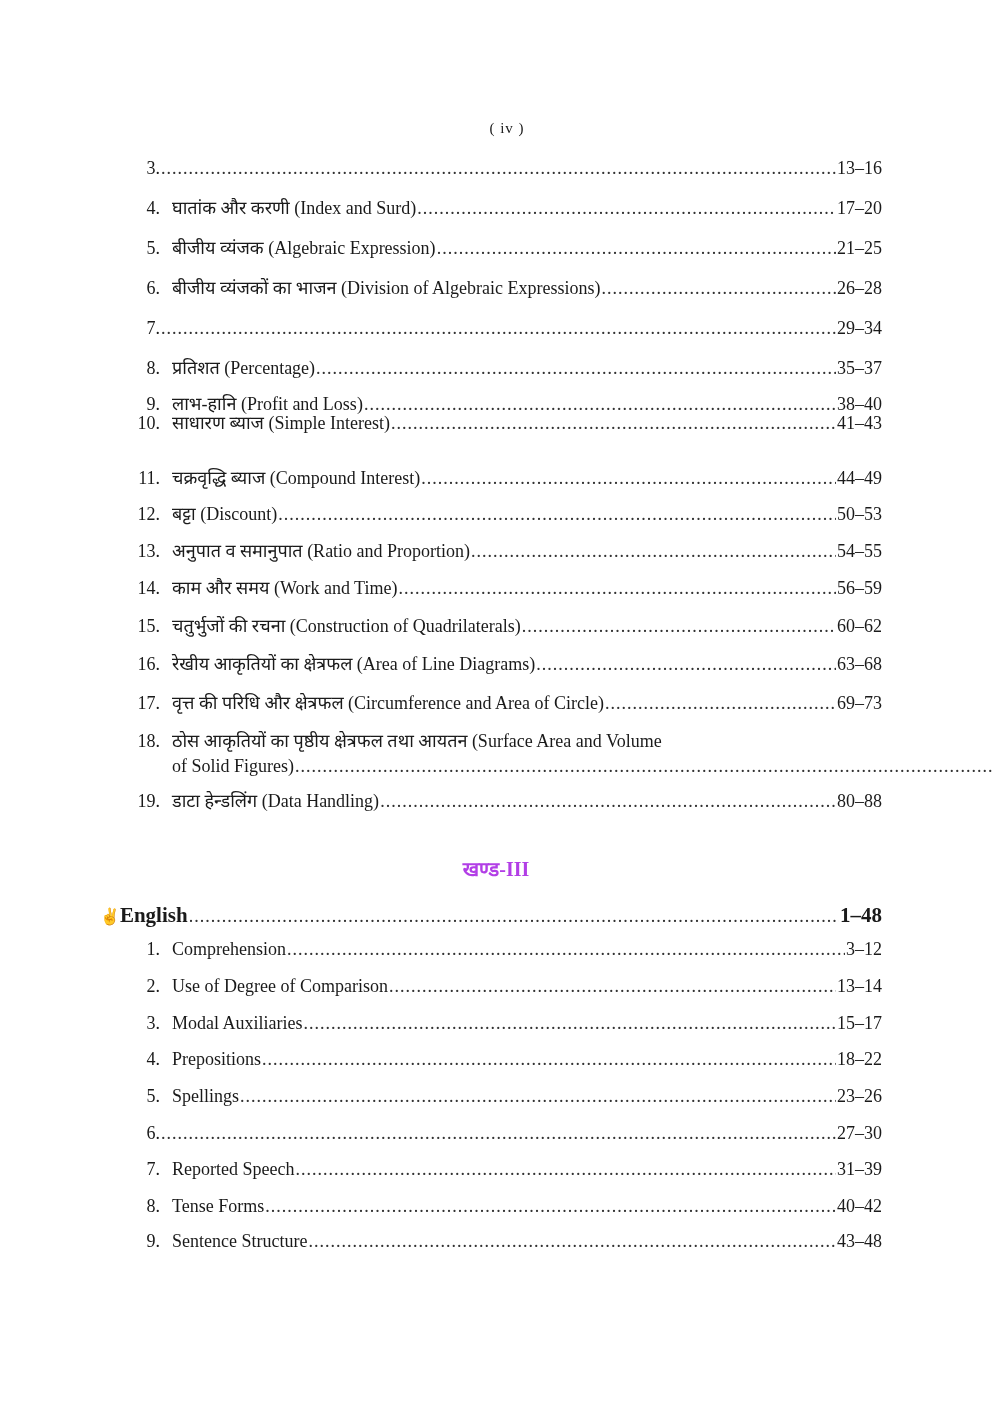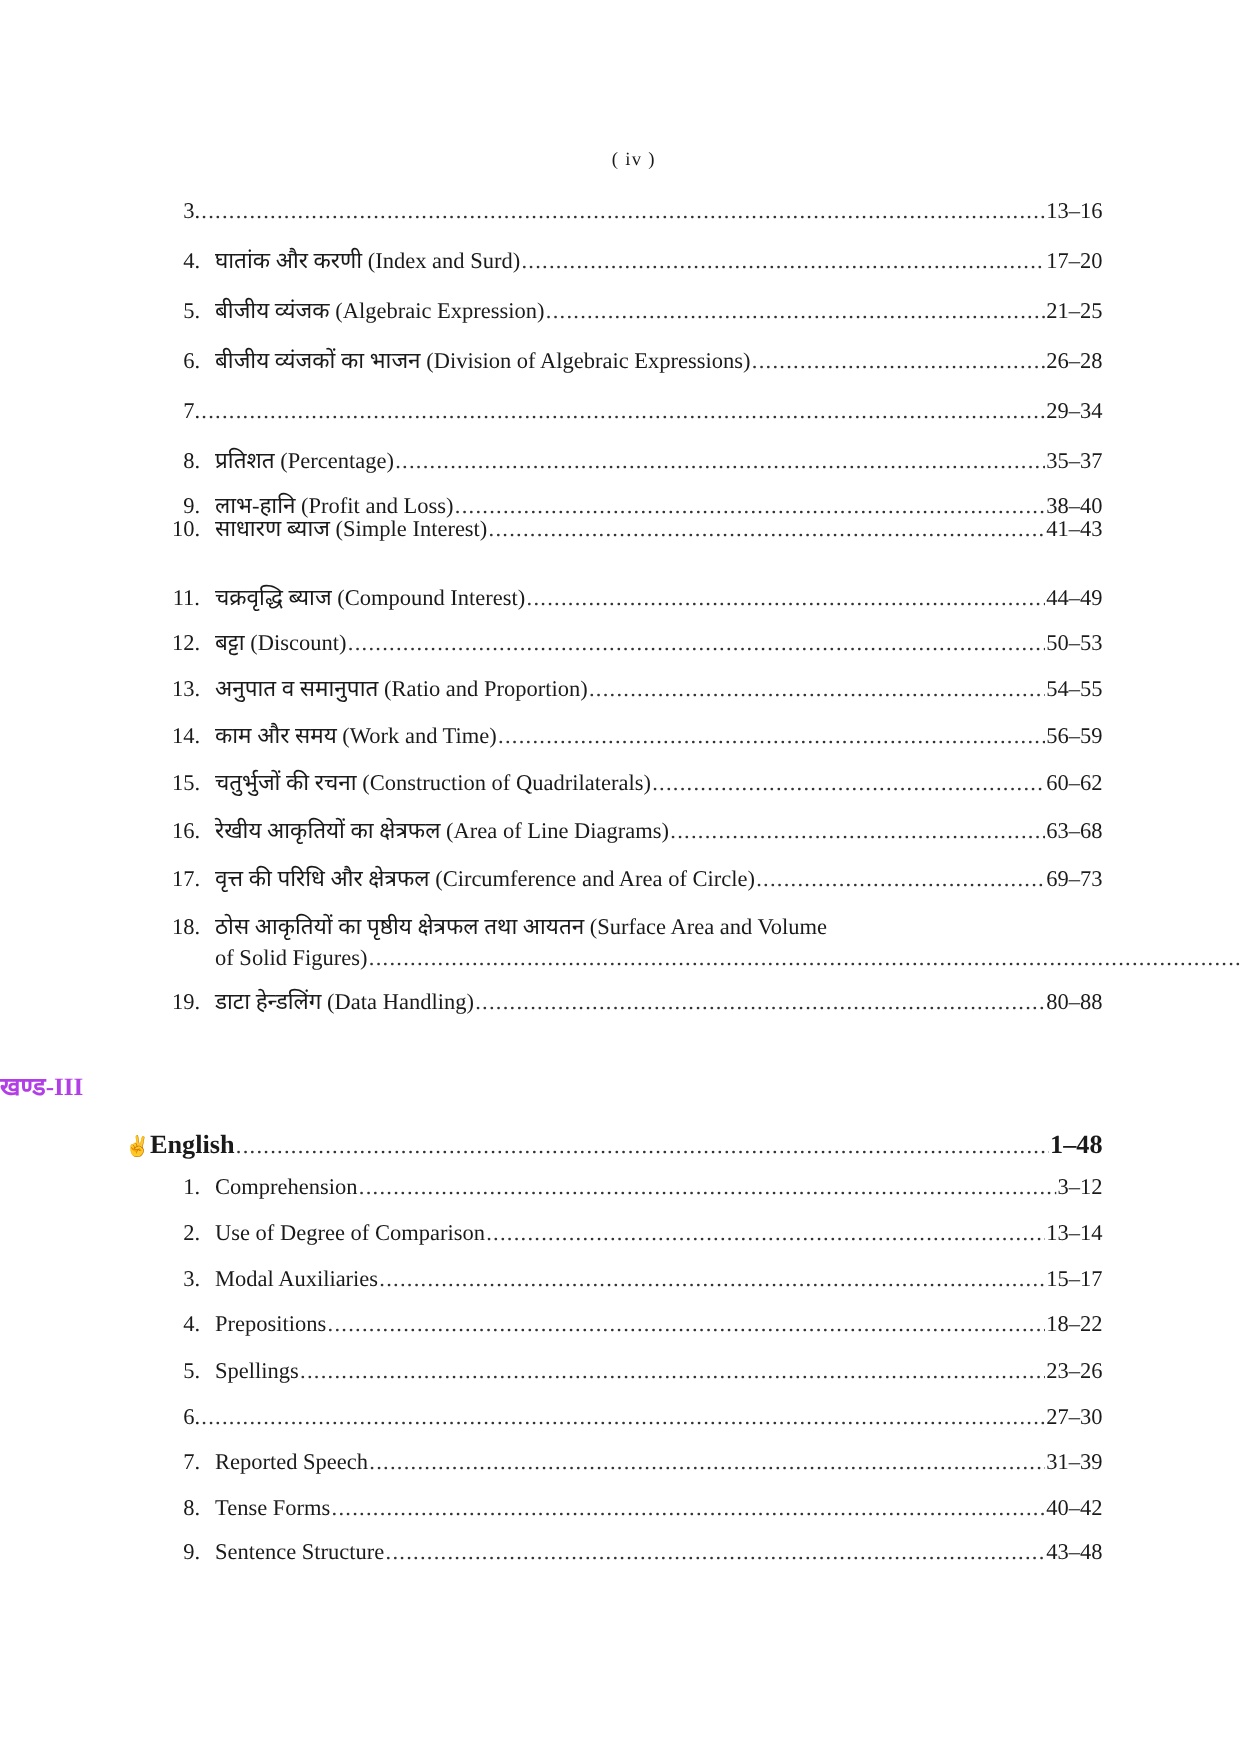--- a/index.html
+++ b/index.html
@@ -26,21 +26,21 @@
     }
     .dots::before {
       content: "................................................................................................................................................................................................................................";
     }
     .pages { flex: 0 0 auto; text-align: right; }
     .row.two-line { align-items: flex-start; height: 46px; }
     .row.two-line .title-block { margin-left: 12px; flex: 1 1 auto; display: flex; flex-direction: column; }
     .row.two-line .line2 { display: flex; align-items: baseline; margin-top: 3px; }
     .row.two-line .line2 .dots { flex: 1 1 auto; }
     .section-heading {
-      position: absolute; top: 855px; left: 0; width: 992px; 
+      position: absolute; top: 855px; left: 0; width: 992px; text-align: center;
       color: #b23ee6; font-weight: bold; font-size: 20px;
     }
     .subject-row {
       position: absolute; left: 100px; top: 903px; width: 782px;
       display: flex; align-items: baseline; font-size: 21px; font-weight: bold;
       white-space: nowrap;
     }
     .subject-icon { width: 35px; color: #b23ee6; font-size: 16px; font-weight: normal; }
     .subject-row .dots { font-weight: normal; font-size: 18px; }
   </style>

